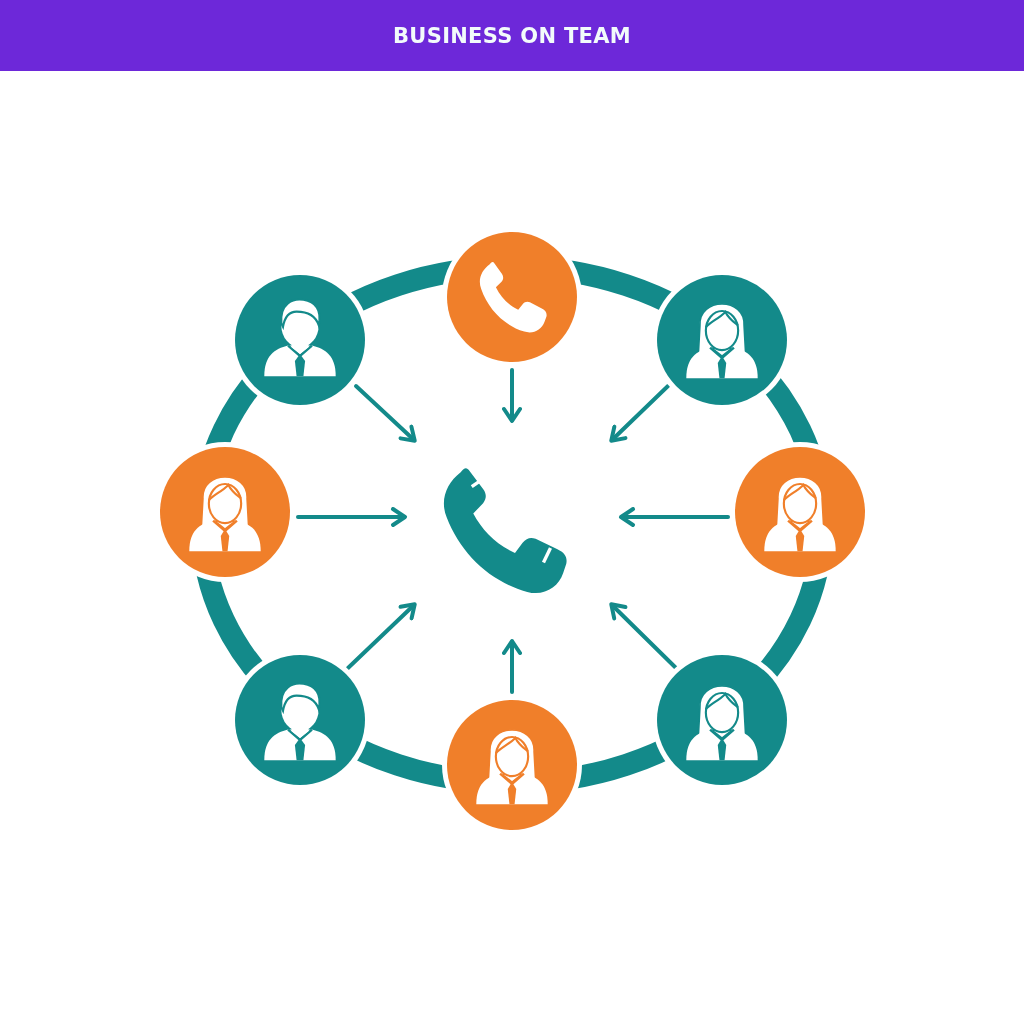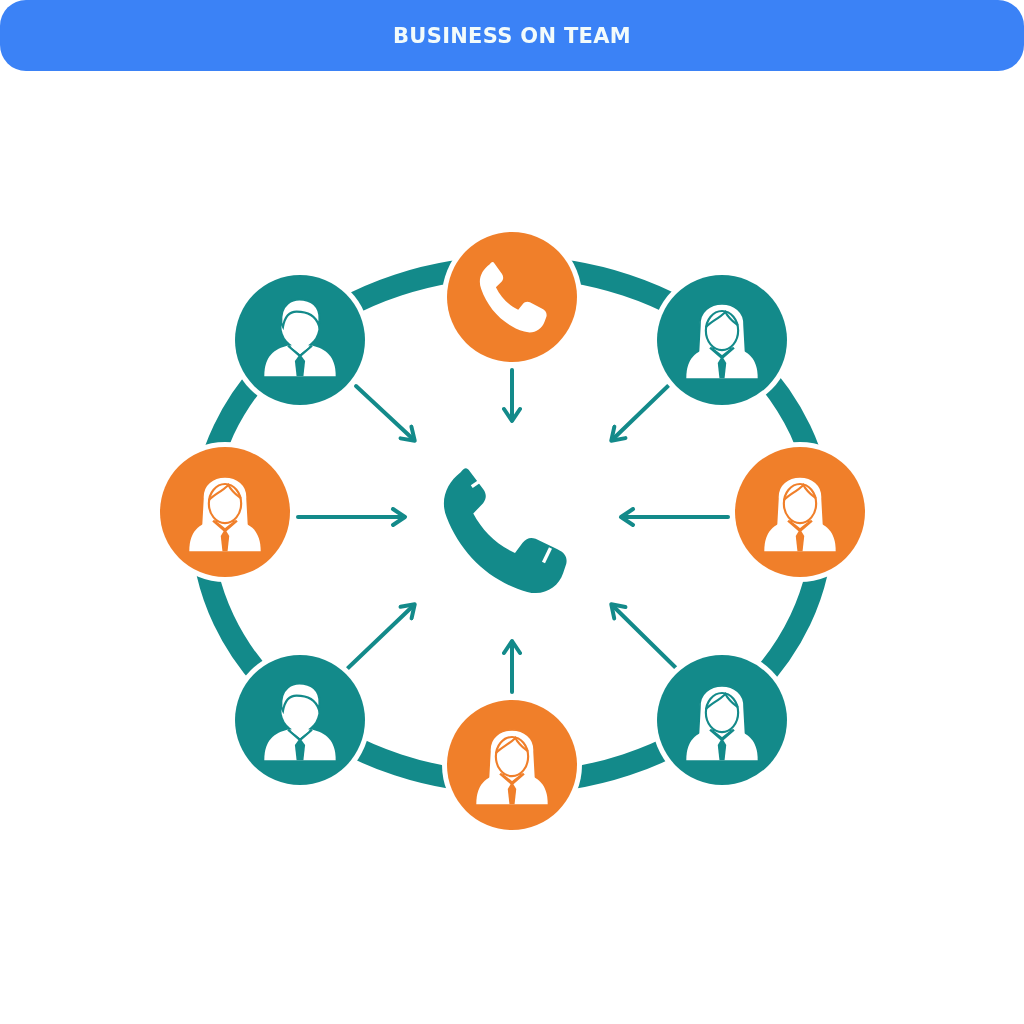--- a/index.html
+++ b/index.html
@@ -4,22 +4,22 @@
 <style>
   html, body { margin: 0; padding: 0; }
   body {
     width: 1024px; height: 1024px; overflow: hidden;
     background: #ffffff;
     font-family: "Liberation Sans", sans-serif;
     position: relative;
   }
   .header {
     position: absolute; left: 0; top: 0; width: 1024px; height: 71px;
-    background: #3b82f6;
-    display: flex; align-items: center; justify-content: center; border-radius: 26px;
+    background: #6d28d9;
+    display: flex; align-items: center; justify-content: center;
   }
   .header-title {
     color: #f2fbfb; font-size: 21px; font-weight: bold; letter-spacing: 0.3px;
     font-family: "DejaVu Sans", sans-serif;
   }
   .diagram { position: absolute; left: 0; top: 0; }
 </style>
 </head>
 <body>
 

